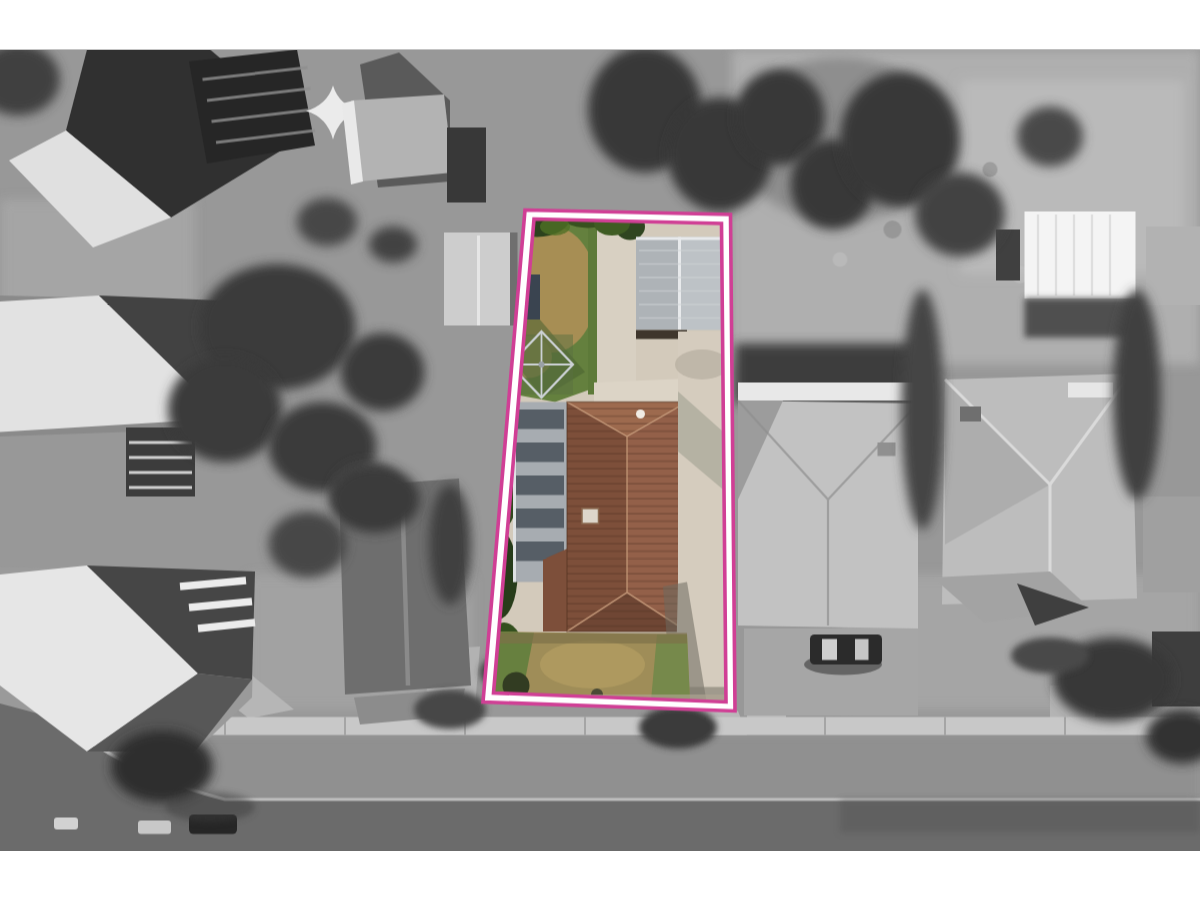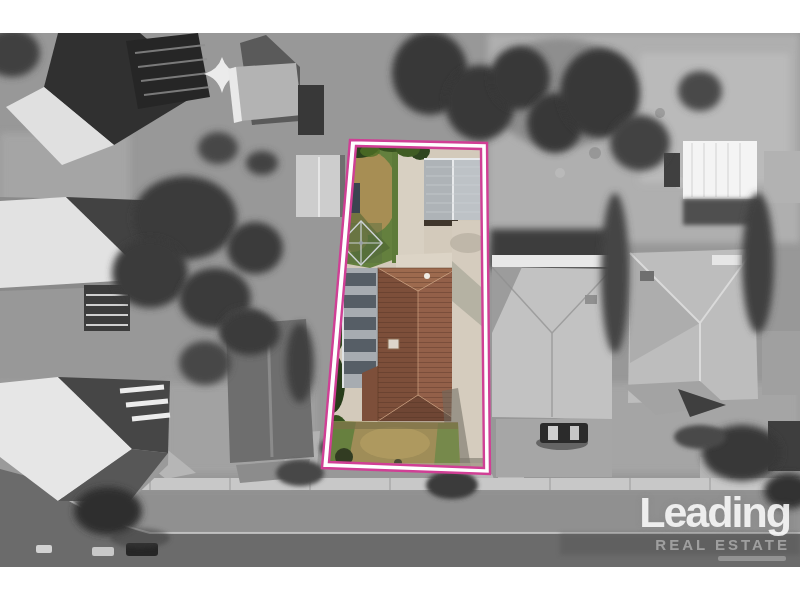--- a/index.html
+++ b/index.html
@@ -300,19 +300,14 @@
         </g>
       </g>
 
       <g fill="none" stroke-linejoin="miter">
         <path d="M353,110 L484,113 L487,438 L325.5,432 Z" stroke-width="5.5" style="stroke: rgb(255, 255, 255);"></path>
         <path d="M350,107 L487,110 L490,441 L322,435 Z" stroke-width="2.4" style="stroke: rgb(208, 63, 149);"></path>
         <path d="M356,113 L481,116 L484,435 L329,429 Z" stroke-width="2.4" style="stroke: rgb(208, 63, 149);"></path>
       </g>
     </svg>
 
-    <div class="watermark">
-      <div class="wm-brand">Leading</div>
-      <div class="wm-tagline">REAL ESTATE</div>
-      <div class="wm-fineprint"></div>
-    </div>
   </div>
 </div>
 
 </body></html>

